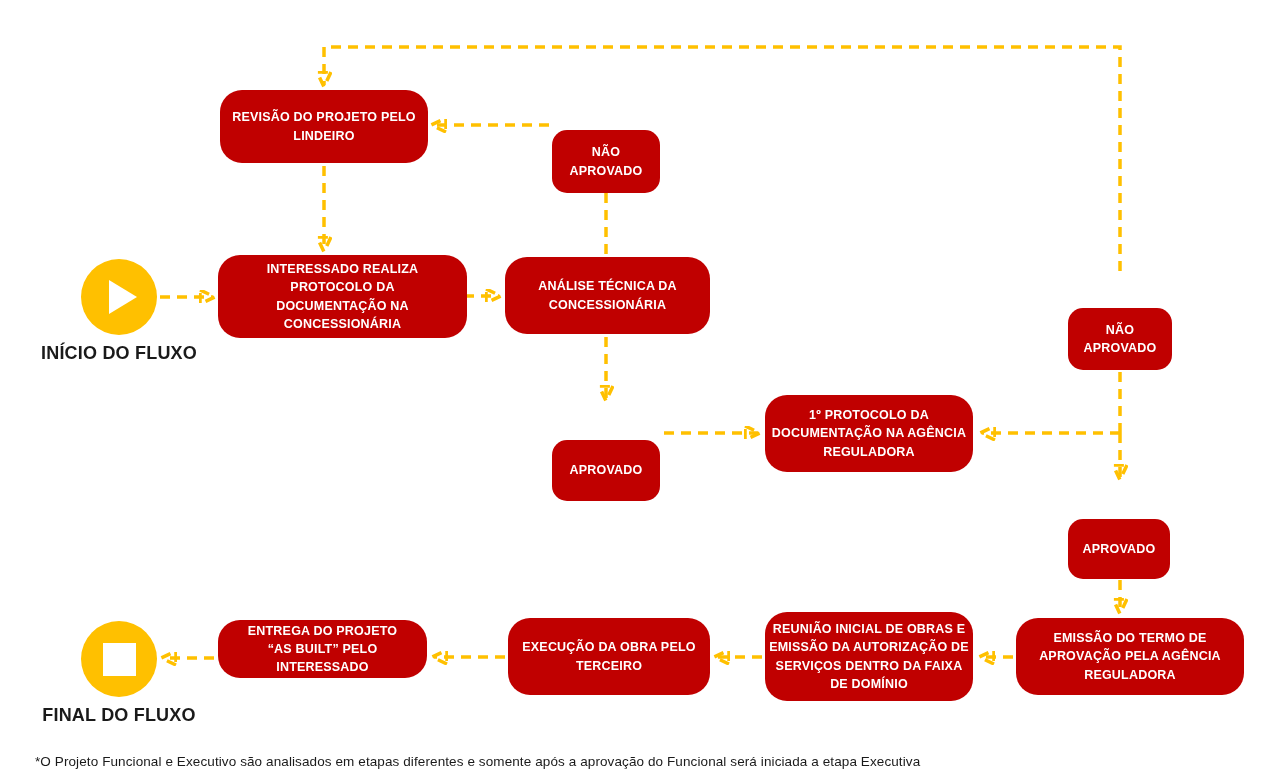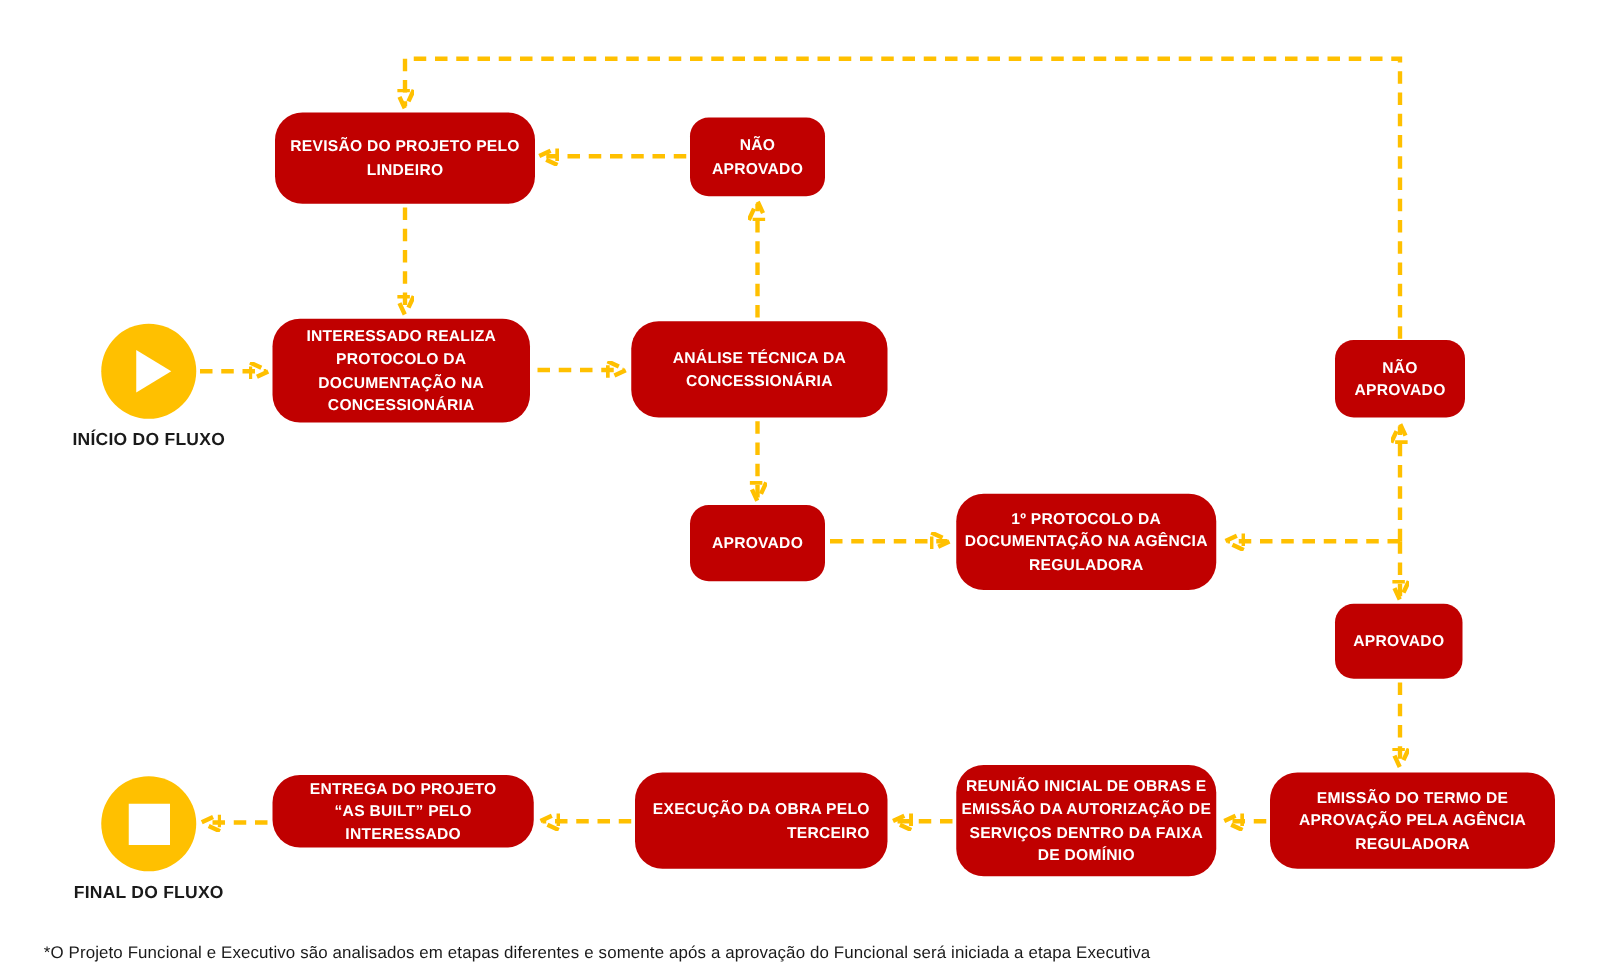--- a/index.html
+++ b/index.html
@@ -41,33 +41,33 @@
     align-items: center;
     justify-content: center;
     text-align: center;
     font-weight: bold;
     font-size: 12.5px;
     line-height: 1.45;
     letter-spacing: 0.2px;
     white-space: pre-line;
     padding: 4px;
   }
-  .node.small { border-radius: 15px; }
+  .node.small { border-radius: 15px; margin-top: 36px; }
   
   .n-revisao     { left: 220px;  top: 90px;  width: 208px; height: 73px; }
   .n-nao1        { left: 552px;  top: 94px;  width: 108px; height: 63px; }
-  .n-interessado { left: 218px;  top: 255px; width: 206px; height: 83px; }
+  .n-interessado { left: 218px;  top: 255px; width: 249px; height: 83px; }
   .n-analise     { left: 505px;  top: 257px; width: 205px; height: 77px; }
   .n-nao2        { left: 1068px; top: 272px; width: 104px; height: 62px; }
   .n-aprovado1   { left: 552px;  top: 404px; width: 108px; height: 61px; }
   .n-protocolo   { left: 765px;  top: 395px; width: 208px; height: 77px; }
   .n-aprovado2   { left: 1068px; top: 483px; width: 102px; height: 60px; }
   .n-emissao     { left: 1016px; top: 618px; width: 228px; height: 77px; }
   .n-reuniao     { left: 765px;  top: 612px; width: 208px; height: 89px; }
-  .n-execucao    { left: 508px;  top: 618px; width: 202px; height: 77px; text-align: right; }
+  .n-execucao    { left: 508px;  top: 618px; width: 202px; height: 77px; }
   .n-entrega     { left: 218px;  top: 620px; width: 209px; height: 58px; }
   .terminal {
     position: absolute;
     width: 76px; height: 76px;
     border-radius: 50%;
     background: var(--terminal);
     display: flex;
     align-items: center;
     justify-content: center;
   }
@@ -84,21 +84,21 @@
     width: 33px; height: 33px;
     background: #FFFFFF;
   }
   .terminal-label {
     position: absolute;
     width: 220px;
     text-align: center;
     transform: translateX(-50%);
     color: var(--labelText);
     font-weight: bold;
-    font-size: 14px;
+    font-size: 18px;
     letter-spacing: 0.2px;
   }
   .l-start { left: 119px; top: 343px; }
   .l-end   { left: 119px; top: 705px; }
   .footnote {
     position: absolute;
     left: 35px; top: 754px;
     color: var(--labelText);
     font-weight: normal;
     font-size: 13.5px;

